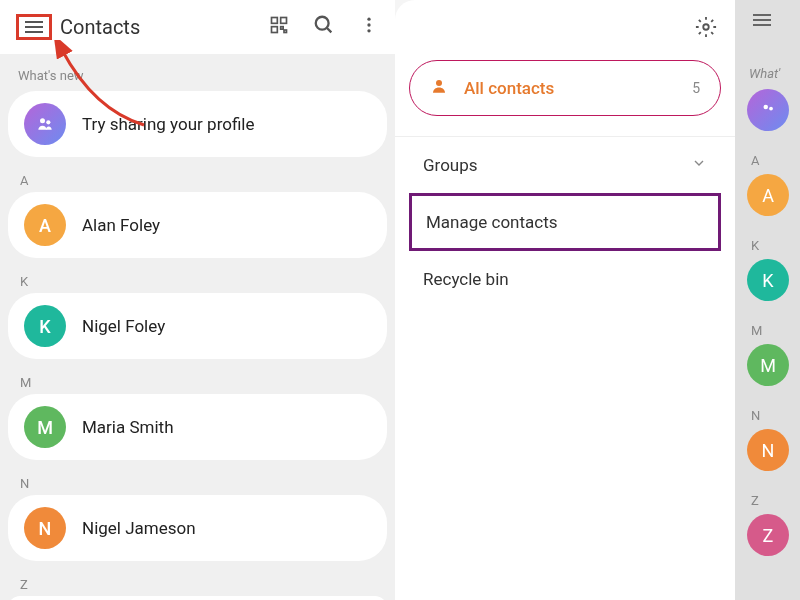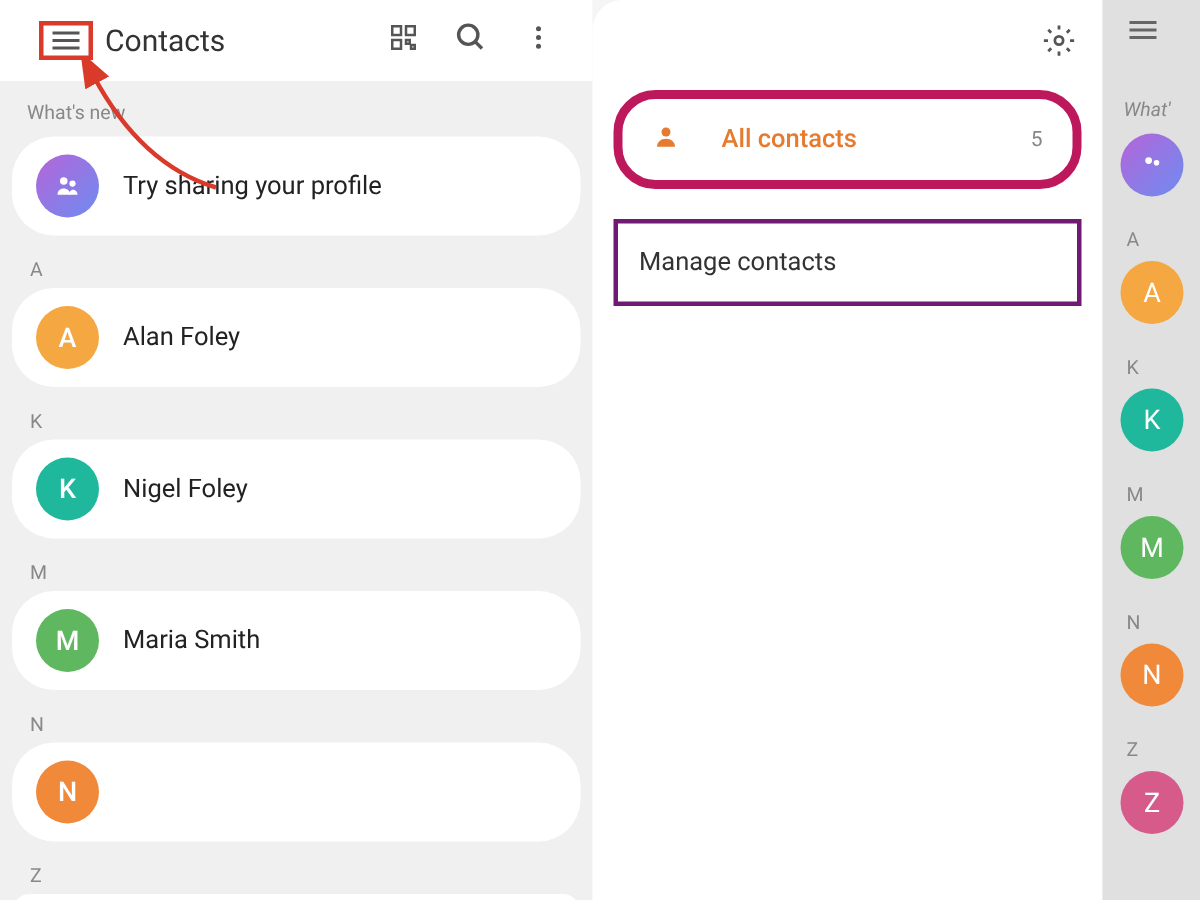--- a/index.html
+++ b/index.html
@@ -3,21 +3,21 @@
 <meta charset="utf-8">
 <style>
 * { margin: 0; padding: 0; box-sizing: border-box; font-family: -apple-system, BlinkMacSystemFont, 'Segoe UI', Roboto, sans-serif; }
 body { background: #f5f5f5; width: 800px; height: 600px; overflow: hidden; display: flex; }
 
 .panel-left { width: 395px; background: #f0f0f0; position: relative; }
 .panel-middle { width: 340px; background: #fff; border-radius: 20px 0 0 0; position: relative; }
 .panel-right { width: 65px; background: #e0e0e0; position: relative; overflow: hidden; }
 
 
-.header-left { display: flex; align-items: center; padding: 14px 26px; background: #fff; position: relative; justify-content: center; }
+.header-left { display: flex; align-items: center; padding: 14px 16px; background: #fff; position: relative; justify-content: center; }
 .hamburger-box { border: 3px solid #d93a2a; padding: 4px 6px; display: flex; flex-direction: column; gap: 3px; }
 .hamburger-line { width: 18px; height: 2px; background: #555; }
 .app-title { font-size: 20px; color: #333; margin-left: 8px; }
 .header-icons { margin-left: auto; display: flex; gap: 24px; align-items: center; }
 .icon-btn { color: #555; cursor: pointer; }
 
 .arrow-svg { position: absolute; top: 40px; left: 54px; z-index: 10; pointer-events: none; }
 
 .section-label { font-size: 13px; color: #888; padding: 14px 18px 8px; }
 .contact-row { background: #fff; border-radius: 28px; margin: 0 8px 6px; padding: 12px 16px; display: flex; align-items: center; gap: 16px; }
@@ -27,21 +27,21 @@
 .avatar-teal { background: #1fb89c; }
 .avatar-green { background: #5fb85f; }
 .avatar-orange2 { background: #f08a3a; }
 .avatar-pink { background: #d65a8a; }
 .contact-name { font-size: 17px; color: #222; }
 .letter-label { font-size: 13px; color: #888; padding: 10px 20px 4px; }
 
 
 .panel-middle { padding: 16px 0 0; }
 .settings-row { display: flex; justify-content: flex-end; padding: 0 18px 18px; }
-.pill { border: 6px solid #be185d; border-radius: 28px; margin: 0 14px 20px; padding: 16px 20px; display: flex; align-items: center; gap: 28px; }
+.pill { border: 1px solid #be185d; border-radius: 28px; margin: 0 14px 20px; padding: 16px 20px; display: flex; align-items: center; gap: 16px; }
 .pill-icon { color: #e67a2e; }
 .pill-text { color: #e67a2e; font-size: 17px; font-weight: 500; }
 .pill-count { margin-left: auto; color: #888; font-size: 14px; }
 .menu-item { padding: 18px 28px; font-size: 17px; color: #333; display: flex; align-items: center; position: relative; }
 .groups-row { border-top: 1px solid #eee; }
 .chevron { margin-left: auto; color: #888; }
 .highlight-box { border: 3px solid #701a75; margin: 0 14px; }
 .highlight-box .menu-item { padding: 16px 14px; }
 
 
@@ -123,20 +123,21 @@
         <div class="contact-name">Nigel Foley</div>
       </div>
       <div class="letter-label">M</div>
       <div class="contact-row">
         <div class="avatar avatar-green">M</div>
         <div class="contact-name">Maria Smith</div>
       </div>
       <div class="letter-label">N</div>
       <div class="contact-row">
         <div class="avatar avatar-orange2">N</div>
+        <div class="contact-name">Nigel Jameson</div>
       </div>
       <div class="letter-label">Z</div>
       <div class="contact-row"></div>
     </div>
 
 </div>
 
 <div class="panel-middle">
   <div class="settings-row">
     <span class="icon-btn">
@@ -149,24 +150,35 @@
   <div class="pill">
     <span class="pill-icon">
       <svg width="18" height="18" viewBox="0 0 24 24" fill="currentColor">
           <circle cx="12" cy="8" r="4"></circle>
           <path d="M4 21c0-4 3.5-7 8-7s8 3 8 7"></path>
         </svg>
     </span>
     <span class="pill-text">All contacts</span>
     <span class="pill-count">5</span>
   </div>
+  <div class="menu-item groups-row">
+    <span>Groups</span>
+    <span class="chevron">
+      <svg width="16" height="16" viewBox="0 0 24 24" fill="none" stroke="currentColor" stroke-width="2">
+          <polyline points="6 9 12 15 18 9"></polyline>
+        </svg>
+    </span>
+  </div>
   <div class="highlight-box">
     <div class="menu-item">
       <span>Manage contacts</span>
     </div>
+  </div>
+  <div class="menu-item">
+    <span>Recycle bin</span>
   </div>
 </div>
 
 <div class="panel-right">
   <div class="r-hamburger">
       <span></span>
       <span></span>
       <span></span>
     </div>
   <div class="r-label">What'</div>

